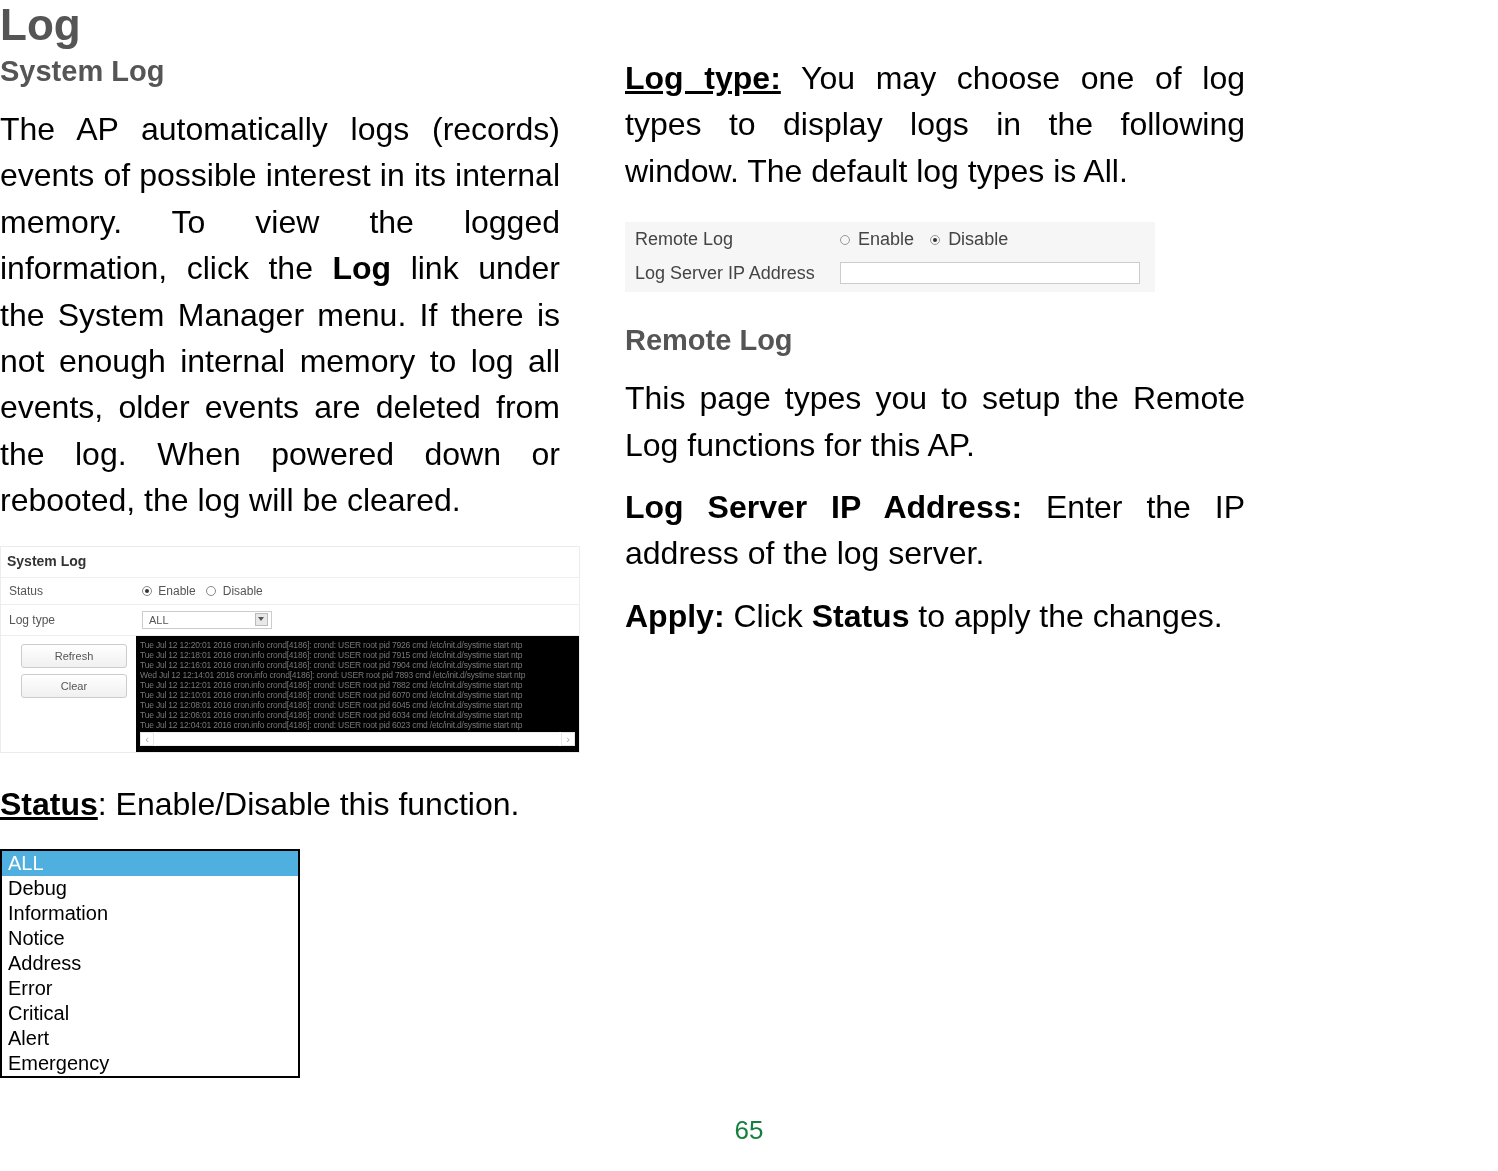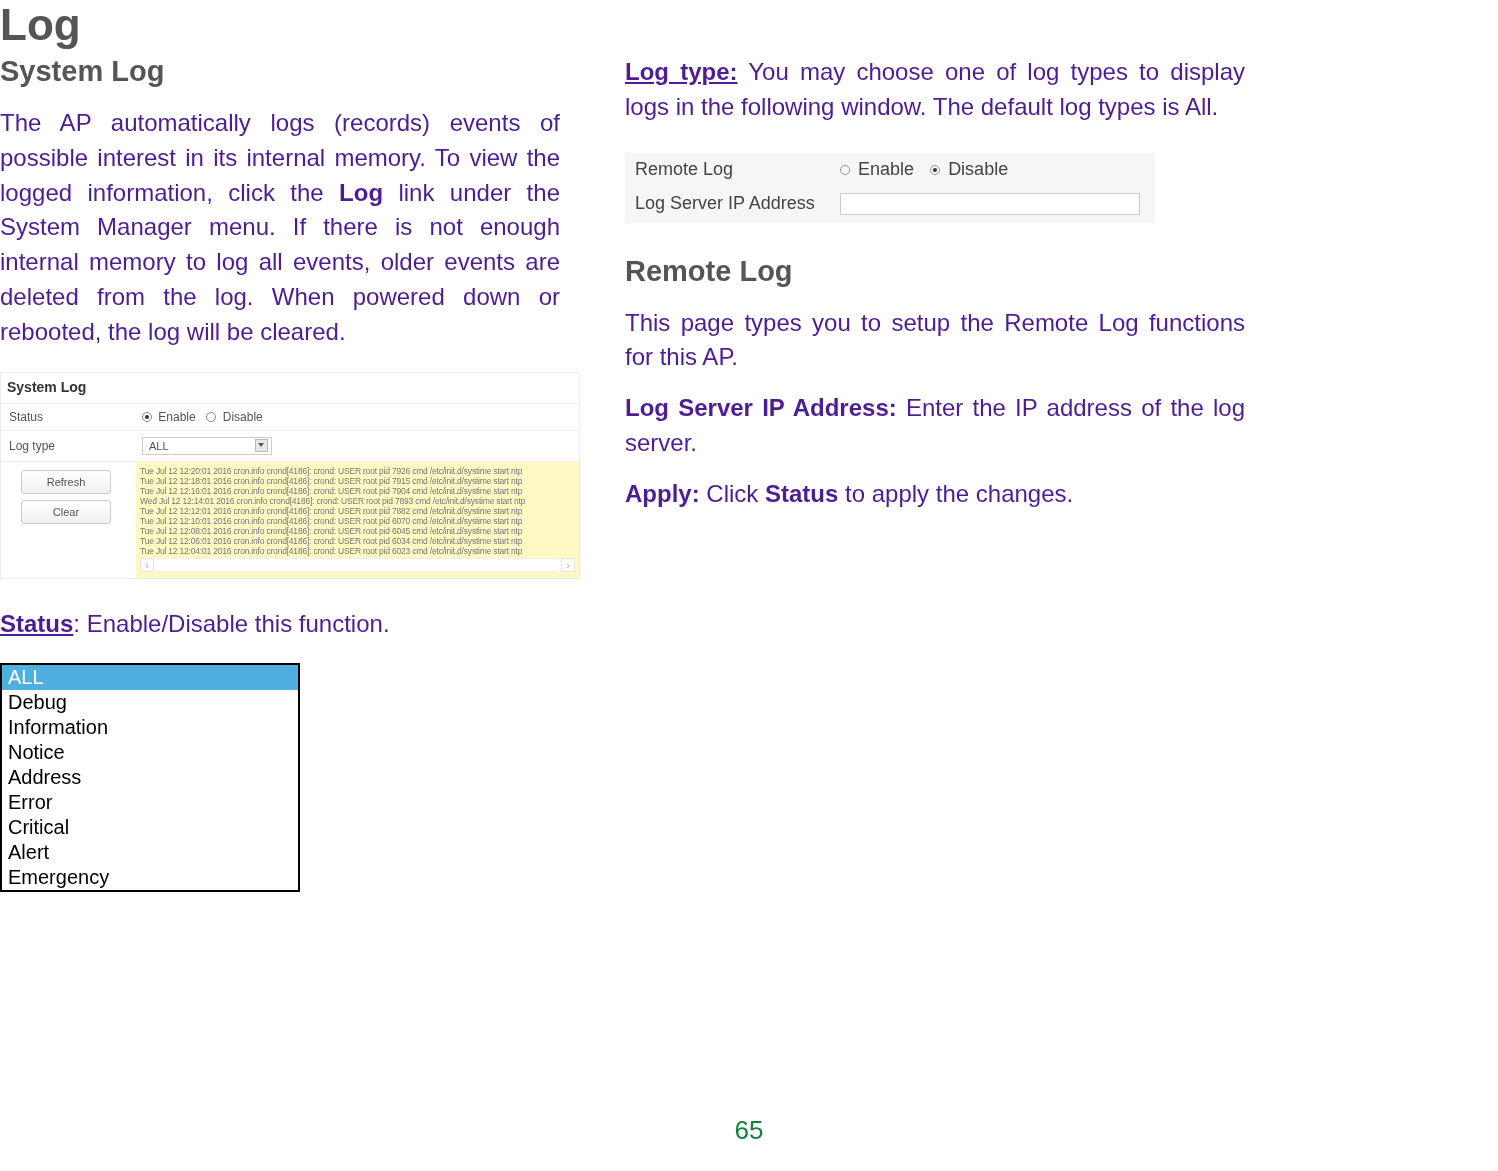--- a/index.html
+++ b/index.html
@@ -38,23 +38,23 @@
       width: 620px;
       margin-left: 35px;
     }
     .section-title {
       font-size: 29px;
       font-weight: bold;
       color: #555;
       margin-bottom: 18px;
     }
     .body-text {
-      font-size: 24px;
+      font-size: 32px;
       line-height: 1.45;
-      color: #4c1d95;
+      color: #000000;
       margin-bottom: 22px;
     }
     .body-text.justify {
       text-align: justify;
     }
     .body-text .bold {
       font-weight: bold;
     }
     .body-text .underline {
       text-decoration: underline;
@@ -134,21 +134,21 @@
       content: '';
       position: absolute;
       left: 2px;
       top: 3px;
       border-left: 3px solid transparent;
       border-right: 3px solid transparent;
       border-top: 4px solid #555;
     }
     .shot-btn {
       display: block;
-      width: 90px;
+      width: 106px;
       height: 24px;
       line-height: 22px;
       text-align: center;
       font-size: 11px;
       color: #555;
       border: 1px solid #ccc;
       border-radius: 3px;
       background: linear-gradient(#fff, #f0f0f0);
       margin-bottom: 6px;
     }
@@ -156,21 +156,21 @@
       display: flex;
       border-top: 1px solid #eee;
     }
     .syslog-buttons {
       width: 135px;
       padding: 8px 8px 8px 20px;
     }
     .syslog-textarea {
       flex: 1;
       padding: 4px 4px 6px 4px;
-      background: #fef9c3;
+      background: #000000;
       overflow: hidden;
     }
     .log-line {
       font-size: 8.5px;
       color: #777;
       white-space: nowrap;
       letter-spacing: -0.2px;
     }
     .scrollbar-horiz {
       display: flex;

